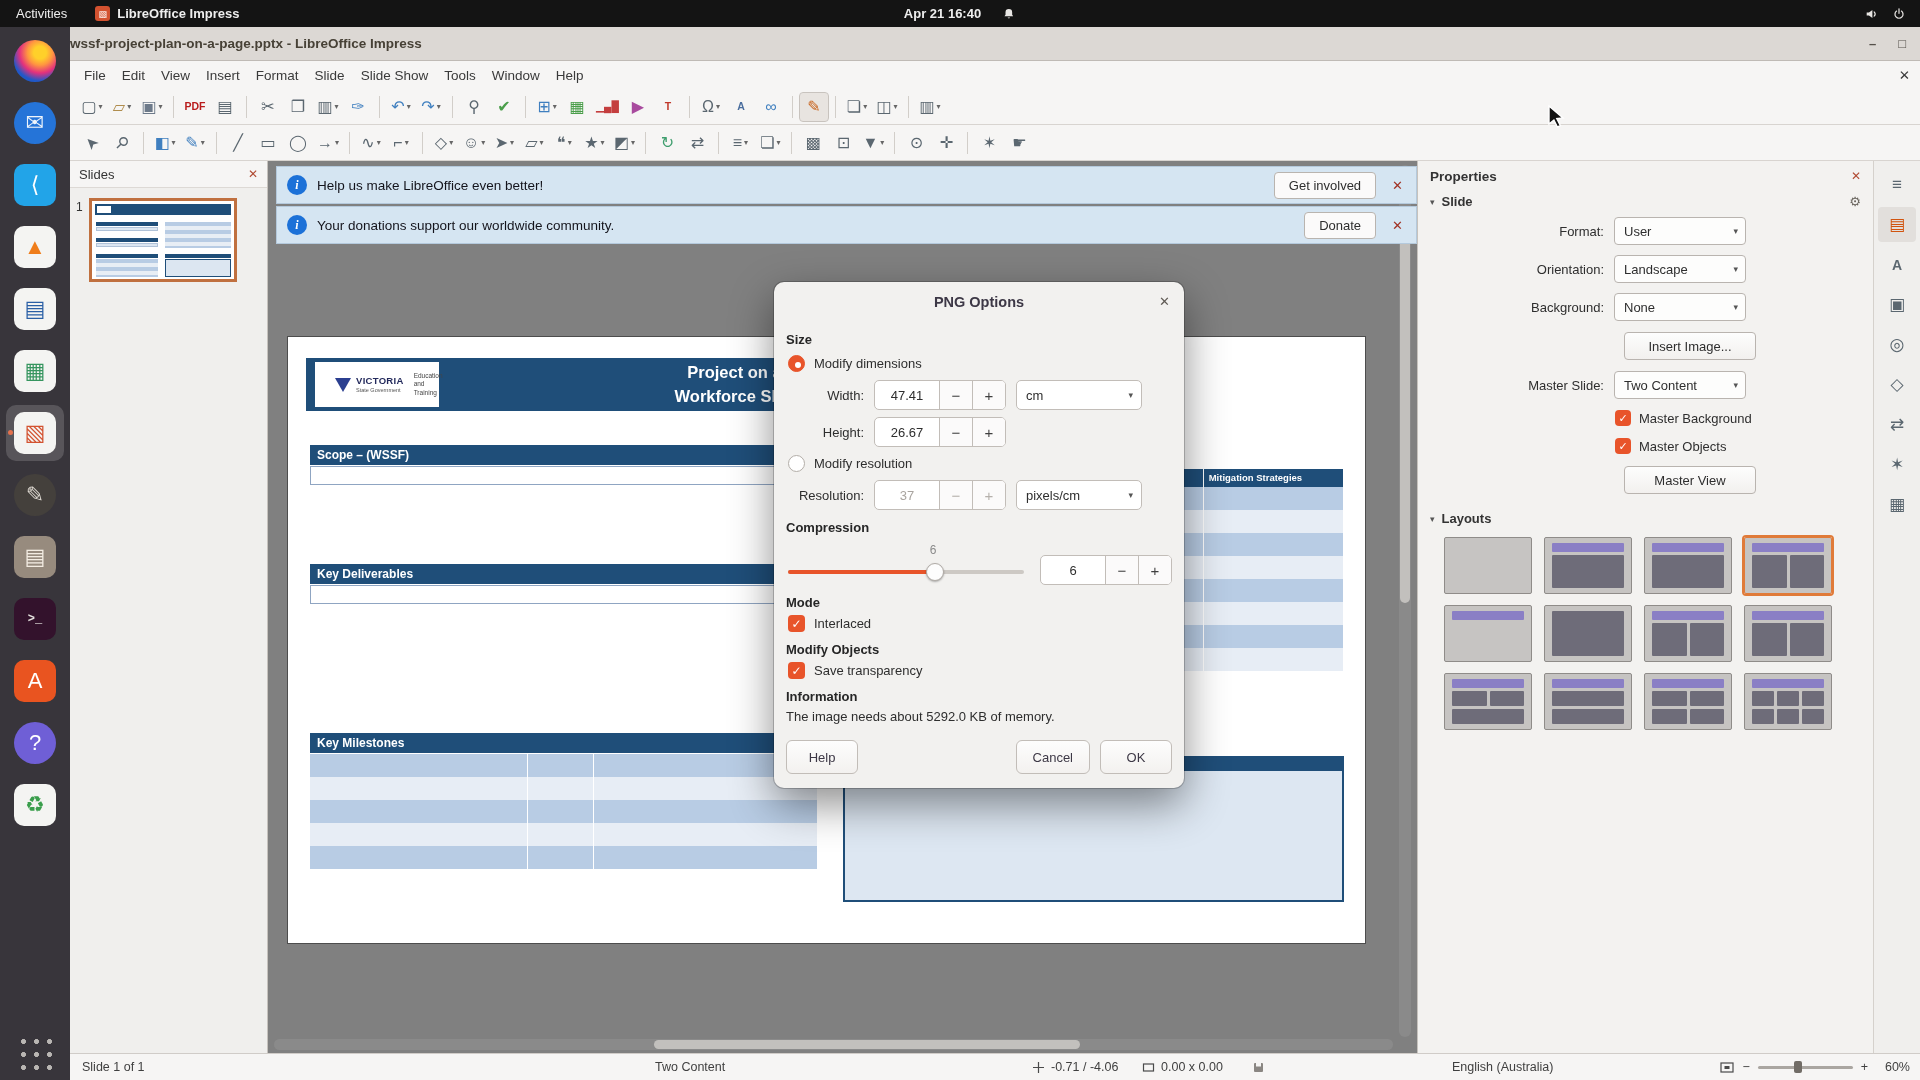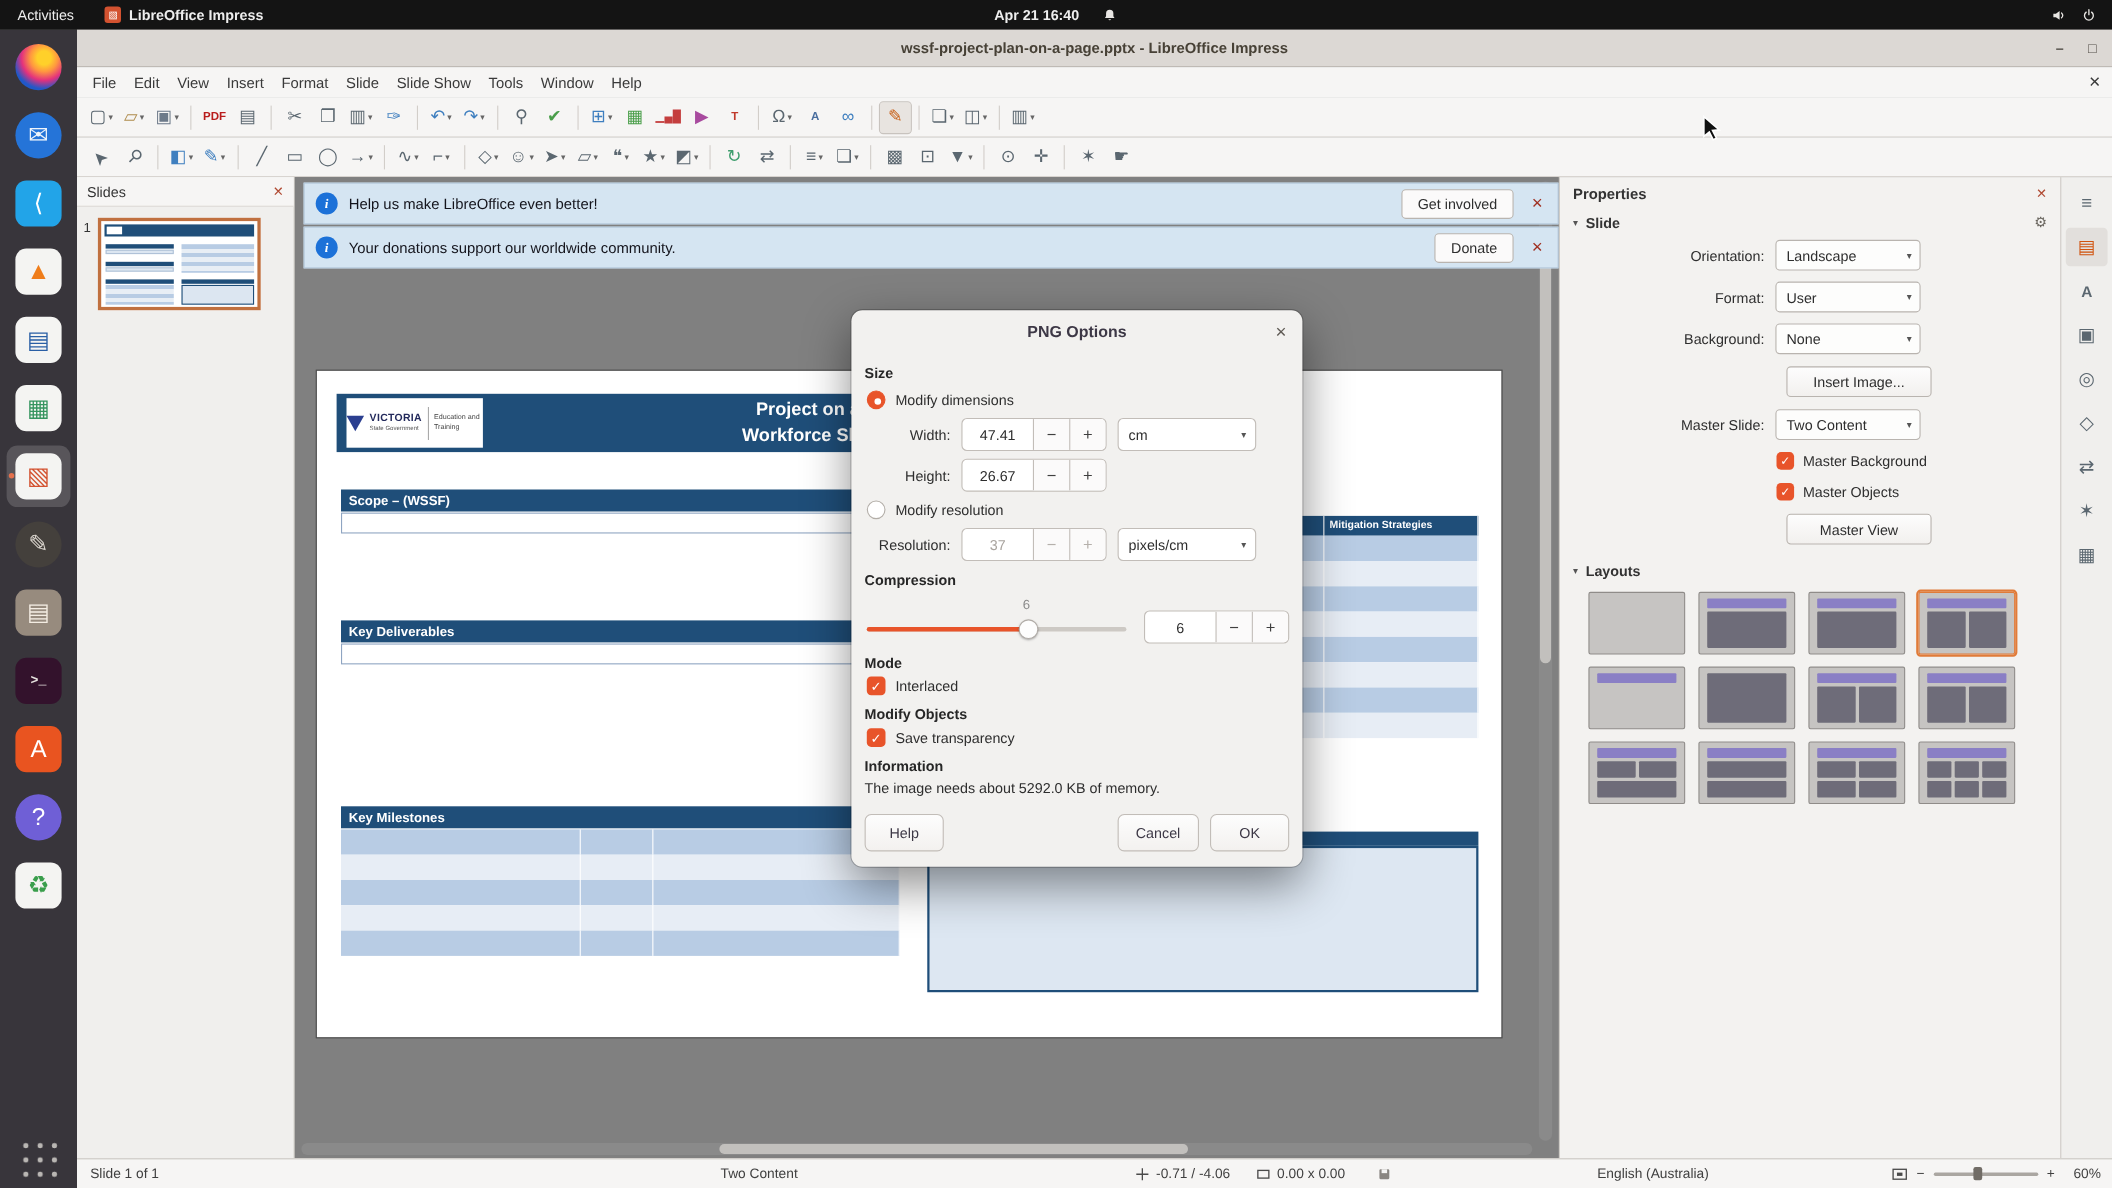--- a/index.html
+++ b/index.html
@@ -19,21 +19,21 @@
 .dock-item{width:58px;height:56px;display:flex;align-items:center;justify-content:center;position:relative;border-radius:10px}
 .dock-item.active{background:rgba(255,255,255,.16)}
 .dock-item.active::before{content:"";position:absolute;left:2px;top:25px;width:5px;height:5px;border-radius:50%;background:#e4714d}
 .di-bg{width:42px;height:42px;border-radius:10px;display:flex;align-items:center;justify-content:center;font-size:22px;overflow:hidden}
 .dock-item.circle .di-bg{border-radius:50%}
 .dock-item.mono .g{font-family:"Liberation Mono",monospace;font-size:12px;font-weight:700}
 .dock-spacer{flex:1}
 .show-apps{width:38px;height:38px;margin-bottom:8px;background:radial-gradient(#b9b6b3 2.2px,transparent 2.7px);background-size:13px 13px;background-position:1px 1px}
 
 .main{flex:1;display:flex;flex-direction:column;min-width:0}
-.titlebar{flex:0 0 34px;background:#dcd8d4;border-bottom:1px solid #bfbab5;display:flex;align-items:center;justify-content:center;position:relative;font-weight:700;color:#474136;font-size:13.5px}
+.titlebar{flex:0 0 34px;background:#dcd8d4;border-bottom:1px solid #bfbab5;display:flex;align-items:center;justify-content:flex-start;position:relative;font-weight:700;color:#474136;font-size:13.5px}
 .win-controls{position:absolute;right:14px;display:flex;gap:22px;color:#55504a;font-size:13px}
 .menubar{flex:0 0 28px;background:#f6f5f4;display:flex;align-items:center;padding:0 6px;font-size:13.5px;color:#3a3a3a;position:relative}
 .menu-item{padding:4px 8px;border-radius:3px}
 .menu-close{position:absolute;right:10px;color:#3a3a3a}
 .toolbar{flex:0 0 36px;background:#f6f5f4;border-bottom:1px solid #d8d4d0;display:flex;align-items:center;padding:0 8px;gap:2px}
 .tbtn{height:28px;min-width:28px;display:flex;align-items:center;justify-content:center;border-radius:3px;color:#5b6770;font-size:16px;padding:0 3px}
 .tbtn .g{line-height:1}
 .tbtn.txt .g{font-size:10.5px;font-weight:700;letter-spacing:0}
 .tbtn .caret{display:none;font-size:8px;margin-left:2px;color:#666}
 .tbtn.dd .caret{display:inline}
@@ -62,21 +62,21 @@
 .infobar+.infobar{margin-top:2px}
 .ib-icon{flex:0 0 20px;width:20px;height:20px;border-radius:50%;background:#1c71d8;color:#fff;display:flex;align-items:center;justify-content:center;font-size:12px;font-weight:700;font-family:"Liberation Serif",serif;font-style:italic}
 .ib-text{font-size:13.5px;color:#14141c}
 .ib-btn{margin-left:auto;background:#fbfafa;border:1px solid #b9b4af;border-radius:4px;padding:5px 14px;font-size:13px;color:#2e2e2e;white-space:nowrap}
 .ib-close{color:#a03123;font-size:13px;margin:0 3px 0 6px}
 
 .slide-canvas{position:absolute;left:20px;top:176px;width:1077px;height:606px;background:#fff;outline:1px solid #4d4d4d;z-index:1}
 .slide-canvas>div{position:absolute}
 .banner{left:18px;top:21px;width:857px;height:53px;background:#1f4e79;display:flex;align-items:center;justify-content:center}
 .banner-titles{display:flex;flex-direction:column;align-items:center;color:#fff;font-weight:700;font-size:16.5px;line-height:1.4}
-.vlogo{position:absolute;left:9px;top:4px;width:124px;height:45px;background:#fff;display:flex;align-items:center;gap:5px;padding:0 0}
+.vlogo{position:absolute;left:9px;top:4px;width:124px;height:45px;background:#fff;display:flex;align-items:center;gap:5px;padding:0 20px}
 .v-tri{width:0;height:0;border-left:8px solid transparent;border-right:8px solid transparent;border-top:14px solid #2b3f90}
 .v-col{display:flex;flex-direction:column;line-height:1.1}
 .v-brand{font-size:9.5px;font-weight:700;color:#232a5c;letter-spacing:.3px}
 .v-sub{font-size:5.5px;color:#555}
 .v-div{width:1px;height:30px;background:#aaa}
 .v-dept{font-size:6.5px;color:#444;width:48px;line-height:1.25}
 .sec-h{height:20px;background:#1f4e79;color:#fff;font-weight:700;font-size:12px;line-height:20px;padding-left:7px;white-space:nowrap;overflow:hidden}
 .sec-row{height:19px;background:#fff;border:1px solid #8fa5c2}
 .ms-head,.ms-tr{display:flex}
 .ms-head{height:17px;background:#1f4e79}
@@ -743,29 +743,29 @@
           <div class="pp-header">
             <span class="pp-title">Properties</span>
             <span class="pp-close">✕</span>
           </div>
           <div class="pp-sec">
             <span class="chev">▾</span>
             <span>Slide</span>
             <span class="pp-gear">⚙</span>
           </div>
           <div class="pp-row">
+            <span class="pp-label">Format:</span>
+            <div class="pp-select">
+                <span>User</span>
+              </div>
+          </div>
+          <div class="pp-row">
             <span class="pp-label">Orientation:</span>
             <div class="pp-select">
                 <span>Landscape</span>
-              </div>
-          </div>
-          <div class="pp-row">
-            <span class="pp-label">Format:</span>
-            <div class="pp-select">
-                <span>User</span>
               </div>
           </div>
           <div class="pp-row">
             <span class="pp-label">Background:</span>
             <div class="pp-select">
                 <span>None</span>
               </div>
           </div>
           <div class="pp-btn">Insert Image...</div>
           <div class="pp-row">

